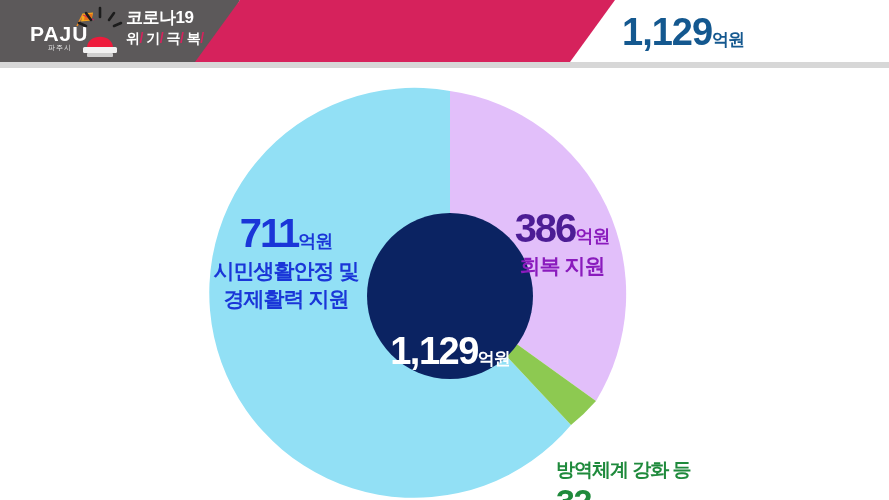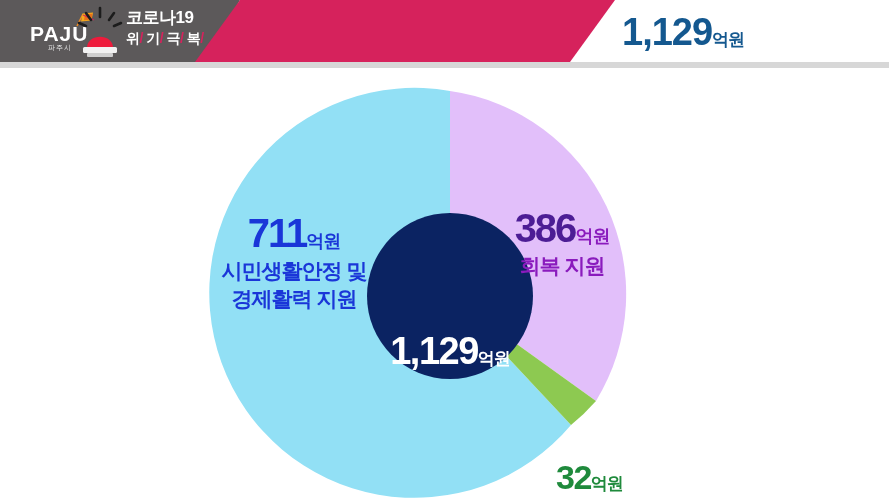--- a/index.html
+++ b/index.html
@@ -90,21 +90,21 @@
   #chart-area{
     position:absolute;left:0;top:68px;width:889px;height:432px;
     background:#ffffff;
   }
   #donut-svg{position:absolute;left:0;top:0;}
 
   .slice-label{position:absolute;text-align:center;white-space:nowrap;}
 
   
   #label-slice-0{
-    left:184px;top:143px;width:220px;
+    left:176px;top:143px;width:220px;
   }
   #label-slice-0 .amt-num{
     font-size:40px;font-weight:bold;color:#1a36d8;letter-spacing:-2px;
   }
   #label-slice-0 .amt-unit{
     font-size:18px;font-weight:bold;color:#1a36d8;letter-spacing:-1px;
   }
   #label-slice-0 .desc{
     font-size:21px;font-weight:bold;color:#1a36d8;
     letter-spacing:-1px;line-height:26px;margin-top:2px;
@@ -223,20 +223,21 @@
   </div>
 
   <div class="slice-label" id="label-slice-1">
     <div>
       <span class="amt-num">386</span><span class="amt-unit">억원</span>
     </div>
     <div class="desc">회복 지원</div>
   </div>
 
   <div class="slice-label" id="label-slice-2">
+    <div class="desc">방역체계 강화 등</div>
     <div>
       <span class="amt-num">32</span><span class="amt-unit">억원</span>
     </div>
   </div>
 
   <div id="center-total">
     <span class="num">1,129</span><span class="unit">억원</span>
   </div>
 </div>
 

